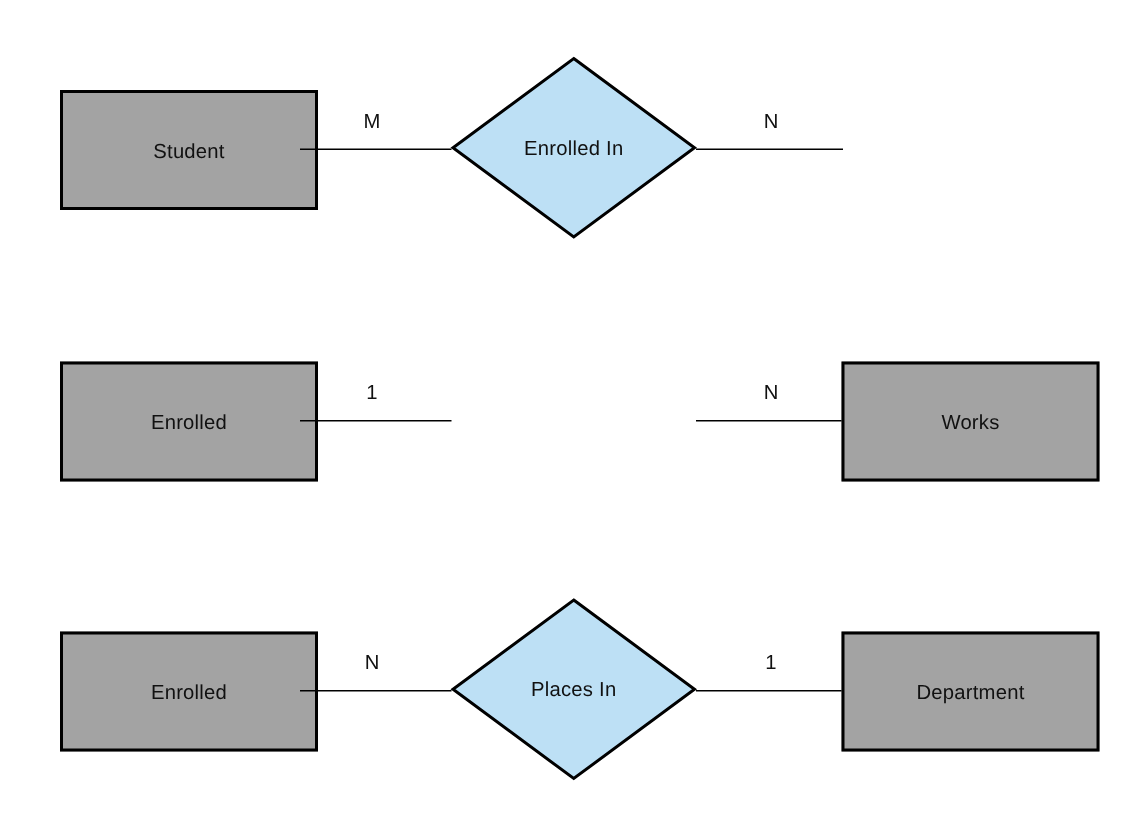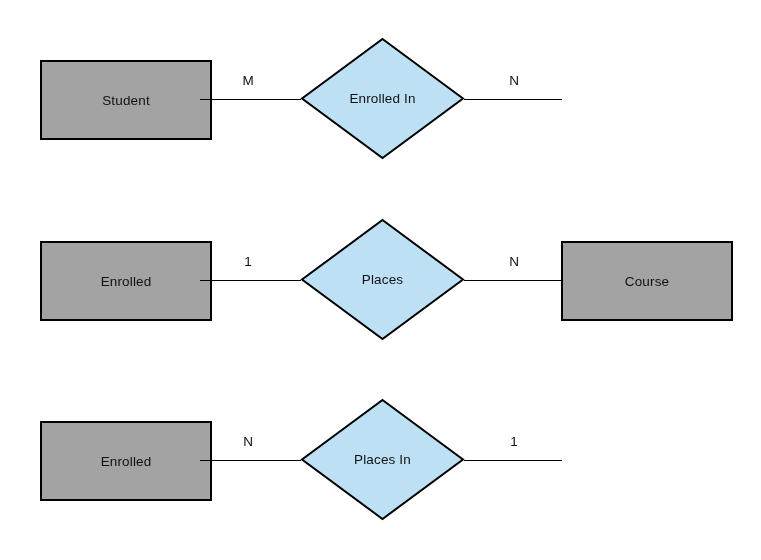--- a/index.html
+++ b/index.html
@@ -133,33 +133,27 @@
 
   <div class="er-row row-2">
     <div class="entity left">
       <span class="entity-label">Enrolled</span>
     </div>
 
     <div class="connector left"></div>
 
     <div class="cardinality left">1</div>
 
-    <div class="relationship">
-      <svg width="165" height="123" viewBox="0 0 165 123">
-        <polygon points="82.5,2 163,61.5 82.5,121 2,61.5" fill="#bde0f5" stroke="#000000" stroke-width="2"></polygon>
-      </svg>
-      <div class="rel-label">Places</div>
-    </div>
 
     <div class="cardinality right">N</div>
 
     <div class="connector right"></div>
 
     <div class="entity right">
-      <span class="entity-label">Course</span>
+      <span class="entity-label">Works</span>
     </div>
   </div>
 
   <div class="er-row row-3">
     <div class="entity left">
       <span class="entity-label">Enrolled</span>
     </div>
 
     <div class="connector left"></div>
 
@@ -169,15 +163,18 @@
       <svg width="165" height="123" viewBox="0 0 165 123">
         <polygon points="82.5,2 163,61.5 82.5,121 2,61.5" fill="#bde0f5" stroke="#000000" stroke-width="2"></polygon>
       </svg>
       <div class="rel-label">Places In</div>
     </div>
 
     <div class="cardinality right">1</div>
 
     <div class="connector right"></div>
 
+    <div class="entity right">
+      <span class="entity-label">Department</span>
+    </div>
   </div>
 
 </div>
 
 </body></html>

